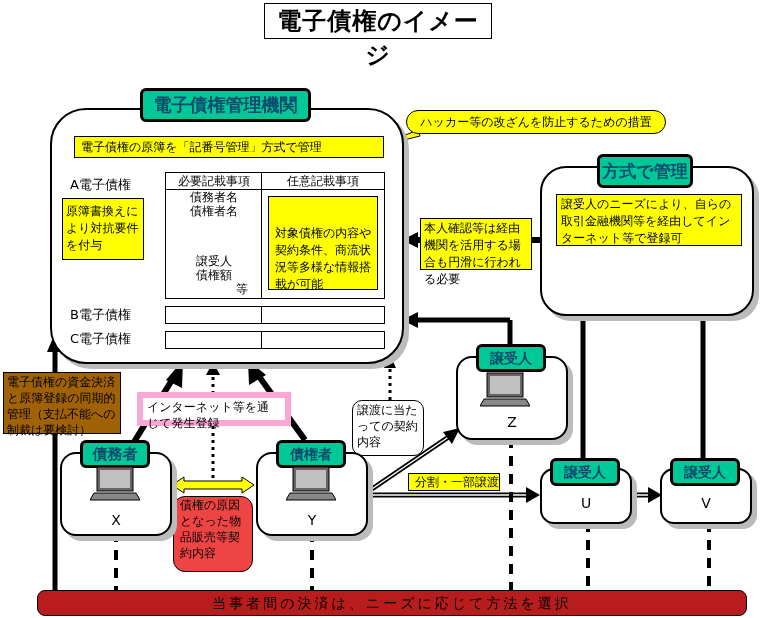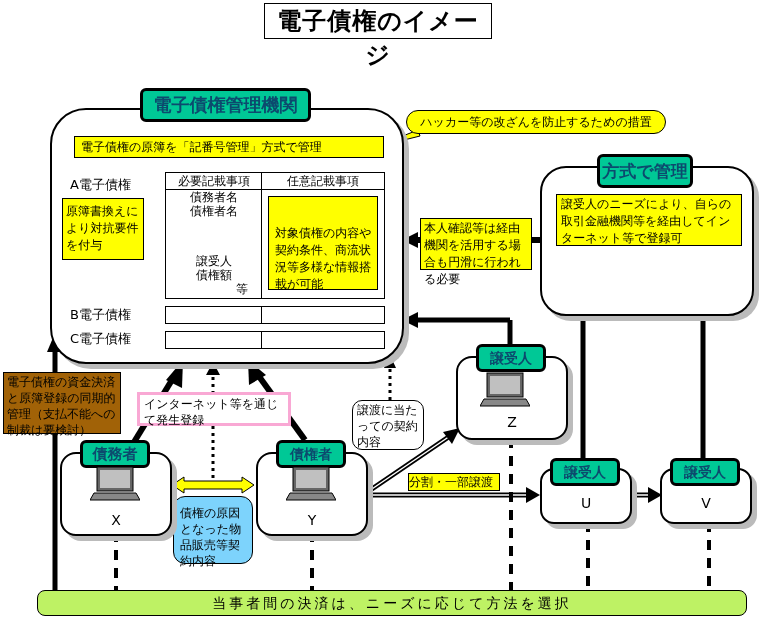--- a/index.html
+++ b/index.html
@@ -111,27 +111,27 @@
 <div class="cell" style="left:165px;top:331px;width:96px;height:16px;"></div>
 <div class="cell" style="left:261px;top:331px;width:122px;height:16px;"></div>
 
 <div class="rbox" style="left:540px;top:166px;width:210px;height:146px;"></div>
 <div class="green" style="left:597px;top:154px;width:90px;height:28px;font-size:17px;line-height:28px;">方式で管理</div>
 <div class="yellow" style="left:556px;top:194px;width:186px;height:52px;padding:1px 4px;box-sizing:border-box;">譲受人のニーズにより、自らの取引金融機関等を経由してインターネット等で登録可</div>
 <div class="yellow" style="left:420px;top:178px;width:112px;height:52px;padding:1px 3px;box-sizing:border-box;margin-top:40px;">本人確認等は経由機関を活用する場合も円滑に行われる必要</div>
 
 <div class="abs small" style="left:3px;top:372px;width:118px;height:62px;background:#a16207;border:1px solid #000;padding:1px 3px;box-sizing:border-box;">電子債権の資金決済と原簿登録の同期的管理（支払不能への制裁は要検討）</div>
 
-<div class="abs small" style="left:137px;top:392px;width:154px;height:34px;background:#fff;border:3px solid #f9a8d4;padding:1px 4px;box-sizing:border-box;">インターネット等を通じて発生登録</div>
+<div class="abs small" style="left:137px;top:392px;width:154px;height:34px;background:#fff;border:6px solid #f9a8d4;padding:1px 4px;box-sizing:border-box;">インターネット等を通じて発生登録</div>
 
-<div class="abs small" style="left:352px;top:400px;width:72px;height:50px;background:#fff;border:1px solid #000;border-radius:10px;padding:1px 4px;box-sizing:border-box;">譲渡に当たっての契約内容</div>
+<div class="abs small" style="left:352px;top:400px;width:72px;height:56px;background:#fff;border:1px solid #000;border-radius:10px;padding:1px 4px;box-sizing:border-box;">譲渡に当たっての契約内容</div>
 
-<div class="abs small" style="left:173px;top:496px;width:80px;height:68px;background:#7dd3fc;border:1px solid #000;border-radius:12px;padding:8px 6px;box-sizing:border-box;">債権の原因となった物品販売等契約内容</div>
+<div class="abs small" style="left:173px;top:496px;width:80px;height:76px;background:#ef4444;border:1px solid #000;border-radius:12px;padding:0 6px;box-sizing:border-box;">債権の原因となった物品販売等契約内容</div>
 
-<div class="yellow" style="left:408px;top:473px;width:90px;height:16px;line-height:16px;text-align:left;">分割・一部譲渡</div>
+<div class="yellow" style="left:408px;top:473px;width:90px;height:16px;line-height:16px;text-align:right;">分割・一部譲渡</div>
 
 <div class="rbox" style="left:60px;top:452px;width:108px;height:80px;border-radius:16px;"></div>
 <div class="green" style="left:80px;top:440px;width:64px;height:22px;font-size:15px;line-height:22px;">債務者</div>
 <svg class="laptop" style="left:90px;top:466px;" width="50" height="36" viewBox="0 0 50 36">
     <rect x="7" y="1" width="36" height="24" fill="#666" stroke="#000"></rect>
     <rect x="10" y="4" width="30" height="18" fill="#c0c0c0"></rect>
     <polygon points="4,27 46,27 50,34 0,34" fill="#888" stroke="#000"></polygon>
   </svg>
 <div class="abs" style="left:60px;top:512px;width:112px;text-align:center;font-size:14px;">X</div>
 
@@ -154,13 +154,13 @@
 <div class="abs" style="left:456px;top:414px;width:112px;text-align:center;font-size:14px;">Z</div>
 
 <div class="rbox" style="left:540px;top:468px;width:88px;height:52px;border-radius:14px;"></div>
 <div class="green" style="left:550px;top:458px;width:64px;height:22px;font-size:14px;line-height:22px;">譲受人</div>
 <div class="abs" style="left:540px;top:495px;width:92px;text-align:center;font-size:14px;">U</div>
 
 <div class="rbox" style="left:660px;top:468px;width:88px;height:52px;border-radius:14px;"></div>
 <div class="green" style="left:670px;top:458px;width:64px;height:22px;font-size:14px;line-height:22px;">譲受人</div>
 <div class="abs" style="left:660px;top:495px;width:92px;text-align:center;font-size:14px;">V</div>
 
-<div class="abs" style="left:37px;top:590px;width:708px;height:24px;background:#bef264;border:1px solid #000;border-radius:8px;text-align:center;line-height:24px;font-size:14px;letter-spacing:3px;">当事者間の決済は、ニーズに応じて方法を選択</div>
+<div class="abs" style="left:37px;top:590px;width:708px;height:24px;background:#b91c1c;border:1px solid #000;border-radius:8px;text-align:center;line-height:24px;font-size:14px;letter-spacing:3px;">当事者間の決済は、ニーズに応じて方法を選択</div>
 
 </body></html>

